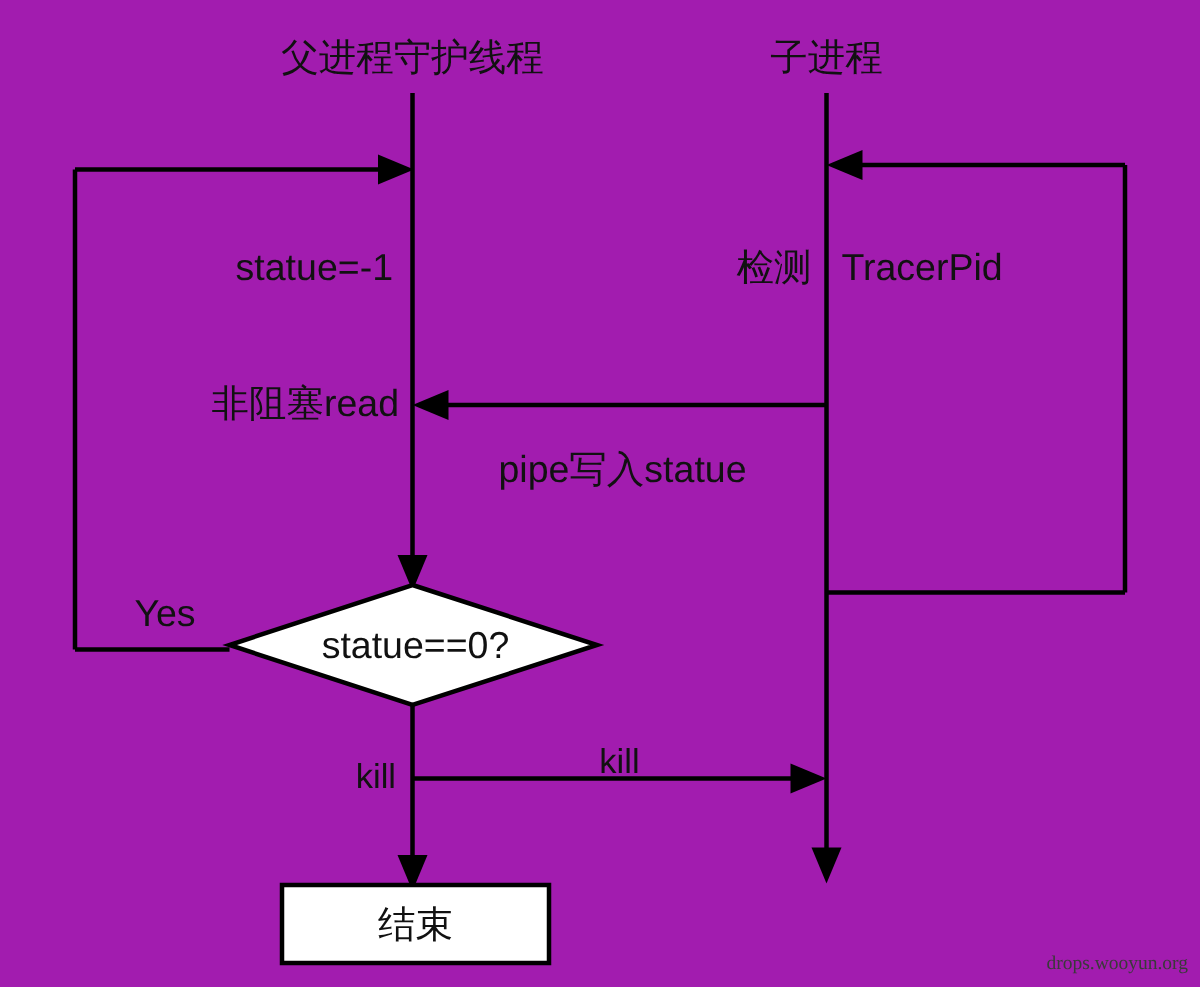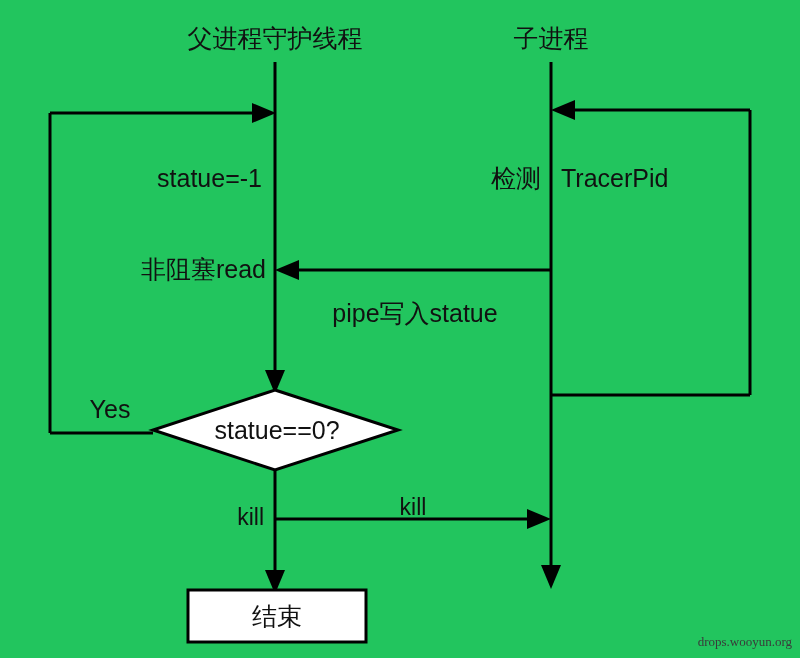--- a/index.html
+++ b/index.html
@@ -12,21 +12,21 @@
     width: 800px;
     height: 658px;
     font-family: "Liberation Sans", sans-serif;
     color: #000000;
     overflow: hidden;
   }
   #diagram-root {
     position: relative;
     width: 800px;
     height: 658px;
-    background: #22c55e;
+    background: #a21caf;
   }
   svg#flow-svg {
     position: absolute;
     top: 0;
     left: 0;
     width: 800px;
     height: 658px;
     display: block;
   }
   .lbl {

